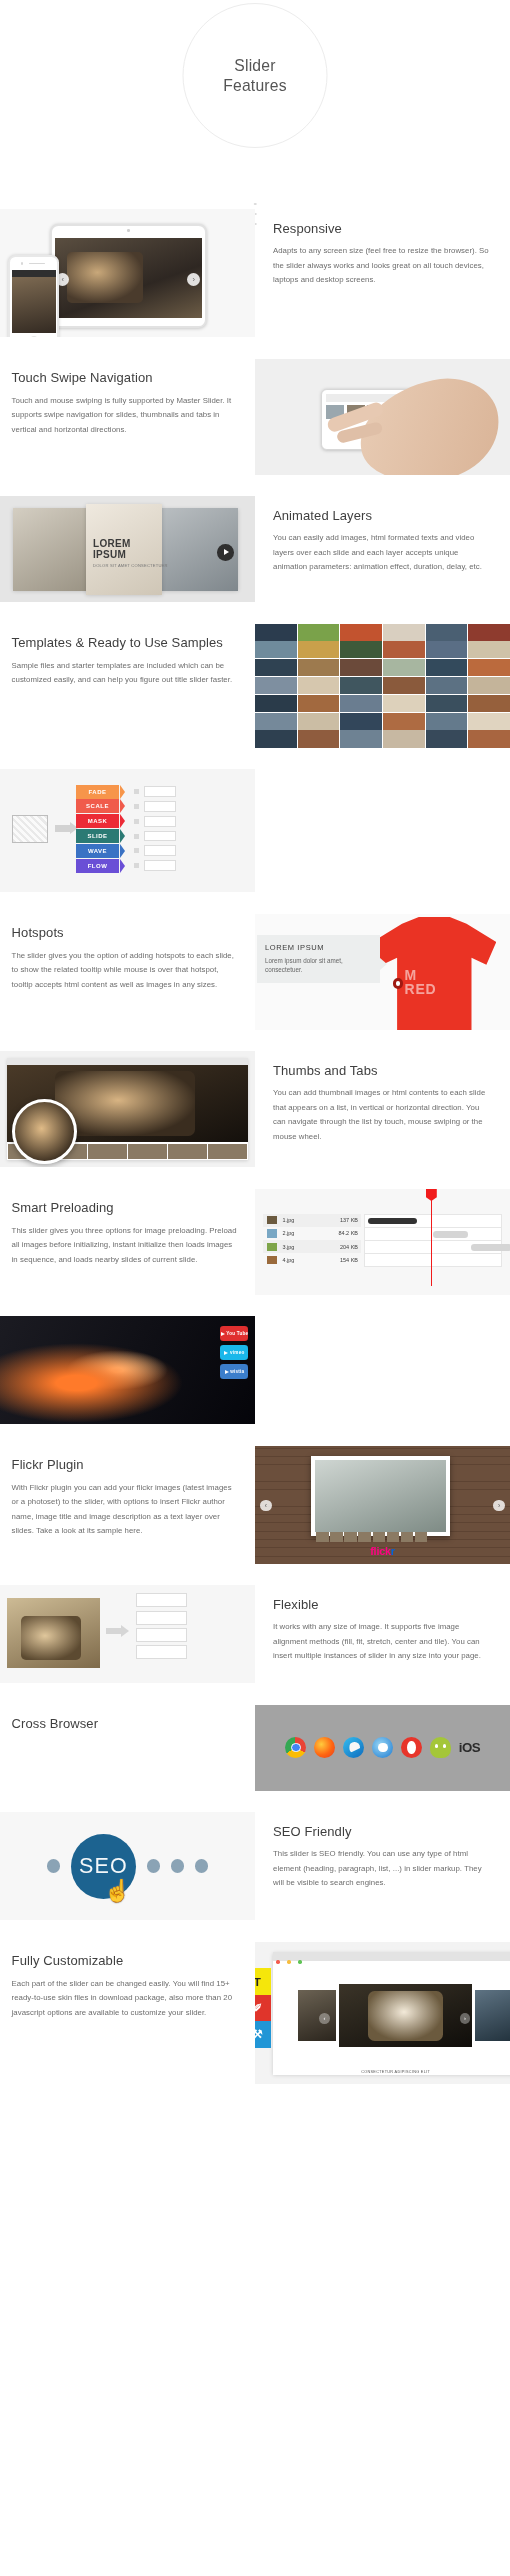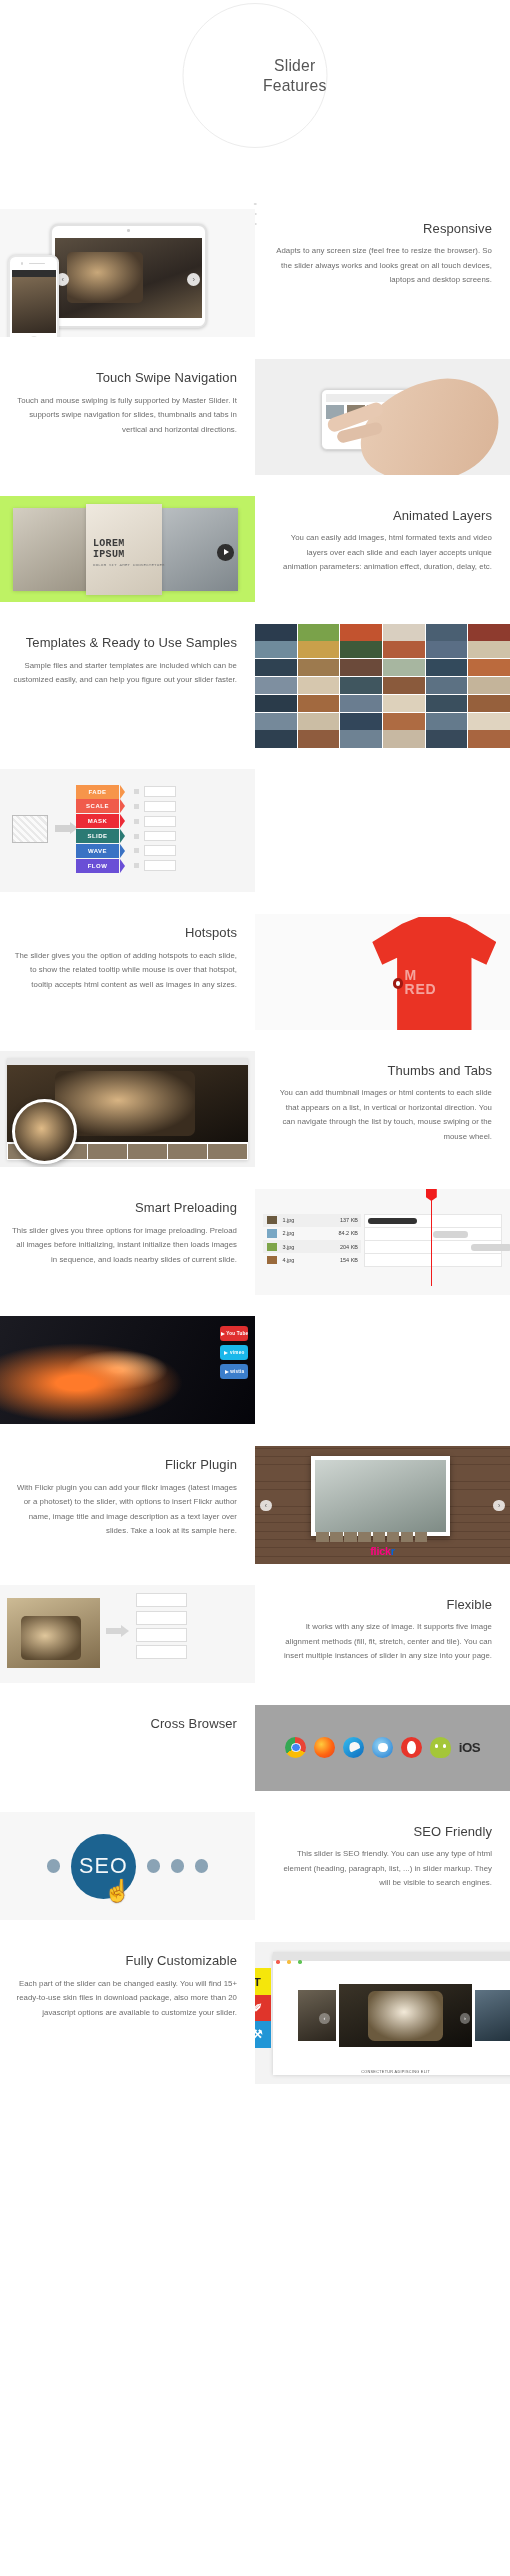--- a/index.html
+++ b/index.html
@@ -11,33 +11,33 @@
     -webkit-font-smoothing:antialiased;
   }
   .page { width:510px; position:relative; }
 
   
   .hero { height:166px; position:relative; }
   .hero-circle {
     position:absolute; left:50%; top:3.3px; transform:translateX(-50%);
     width:145px; height:145px; border-radius:50%;
     border:0.8px solid #ececec; background:#fff;
-    display:flex; align-items:center; justify-content:flex-end;
+    display:flex; align-items:center; justify-content:center;
   }
   .hero-title {
     font-size:15.7px; line-height:1.25; font-weight:300; color:#555;
     text-align:center; letter-spacing:0.2px;
   }
   .hero-dots { position:absolute; left:50%; top:195px; transform:translateX(-50%); }
   .hero-dots i { display:block; width:2.5px; height:2.5px; border-radius:50%; background:#dcdcdc; margin:7.5px 0; }
 
   
   .row { display:flex; width:510px; align-items:flex-start; }
   .row .media { width:255px; flex:0 0 255px; background:#f7f7f7; position:relative; overflow:hidden; }
-  .row .copy  { width:255px; flex:0 0 255px; padding:11.6px 18px 8.3px 18px;text-align:right; }
+  .row .copy  { width:255px; flex:0 0 255px; padding:11.6px 18px 8.3px 18px; }
   .row.rtl .copy { padding:11.6px 18px 8.3px 11.6px; }
   h2.feat {
     font-size:13px; font-weight:400; color:#3f3f3f;
     margin:0 0 7.5px 0; line-height:1.25; letter-spacing:0.1px;
   }
   p.feat {
     font-size:7.8px; line-height:1.85; color:#6d6d6d; margin:0;
     letter-spacing:0.04px;
   }
   .spacer { height:21.5px; }
@@ -86,21 +86,21 @@
     background:linear-gradient(120deg,#e9cdb6,#d9b396);
     border-radius:60% 40% 45% 55% / 55% 45% 55% 45%;
     transform:rotate(-12deg);
   }
   .hand::before{content:"";position:absolute;left:-28px;top:13.3px;width:58px;height:14px;
      background:#e7c9b2;border-radius:8.3px;transform:rotate(-8deg);}
   .hand::after{content:"";position:absolute;left:-21.5px;top:30px;width:46px;height:12.4px;
      background:#dfbfa7;border-radius:8.3px;transform:rotate(-2deg);}
 
   
-  .al-wrap { position:absolute; inset:0; background:#bef264;font-family:Liberation Mono, monospace; }
+  .al-wrap { position:absolute; inset:0; background:#e5e5e5; }
   .al-slide {
     position:absolute; top:11.6px; width:76px; height:83px; background:#ddd;
     box-shadow:0 0.8px 4.1px rgba(0,0,0,.18);
   }
   .al-slide.a { left:13.3px; background:linear-gradient(150deg,#cfcabd,#8d8madd); background:linear-gradient(150deg,#d4cec2,#9a9384);}
   .al-slide.b { left:86px; background:linear-gradient(150deg,#efe9df,#cfc6b6); z-index:3; height:91px; top:7.5px;}
   .al-slide.c { left:162px; background:linear-gradient(150deg,#b9bec1,#7f878c);}
   .al-lorem { position:absolute; left:93px; top:43px; z-index:5; color:#3b3b3b; font-weight:700; }
   .al-lorem span { display:block; font-size:10px; letter-spacing:0.3px; line-height:1.05; }
   .al-lorem small { display:block; font-size:4.1px; color:#777; font-weight:400; margin-top:2.5px; letter-spacing:0.2px;}
@@ -345,21 +345,21 @@
       <h2 class="feat">Animated Layers</h2>
       <p class="feat">You can easily add images, html formated texts and video layers over each slide and each layer accepts unique animation parameters: animation effect, duration, delay, etc.</p>
     </div>
   </div>
 
   <div class="spacer"></div>
 
   <div class="row rtl">
     <div class="copy">
       <h2 class="feat">Templates &amp; Ready to Use Samples</h2>
-      <p class="feat">Sample files and starter templates are included which can be customized easily, and can help you figure out your slider faster.</p>
+      <p class="feat">Sample files and starter templates are included which can be customized easily, and can help you figure out title slider faster.</p>
     </div>
     <div class="media" style="height:124px">
       <div class="tpl-grid" id="tplGrid">
           <i style="background: rgb(43, 60, 78);"></i>
           <i style="background: rgb(122, 162, 74);"></i>
           <i style="background: rgb(194, 83, 47);"></i>
           <i style="background: rgb(217, 207, 192);"></i>
           <i style="background: rgb(74, 95, 114);"></i>
           <i style="background: rgb(142, 59, 46);"></i>
           <i style="background: rgb(111, 139, 156);"></i>
@@ -468,20 +468,24 @@
     </div>
     <div class="media" style="height:116px">
       <div class="tee-wrap">
         <div class="tee">
           <div class="print">
             <b>M</b>
             <b>RED</b>
           </div>
         </div>
         <div class="hot-dot"></div>
+        <div class="tip">
+          <h4>LOREM IPSUM</h4>
+          <p>Lorem ipsum dolor sit amet, consectetuer.</p>
+        </div>
       </div>
     </div>
   </div>
 
   <div class="spacer"></div>
 
   <div class="row">
     <div class="media" style="height:116px">
       <div class="tt-wrap">
         <div class="tt-browser">

